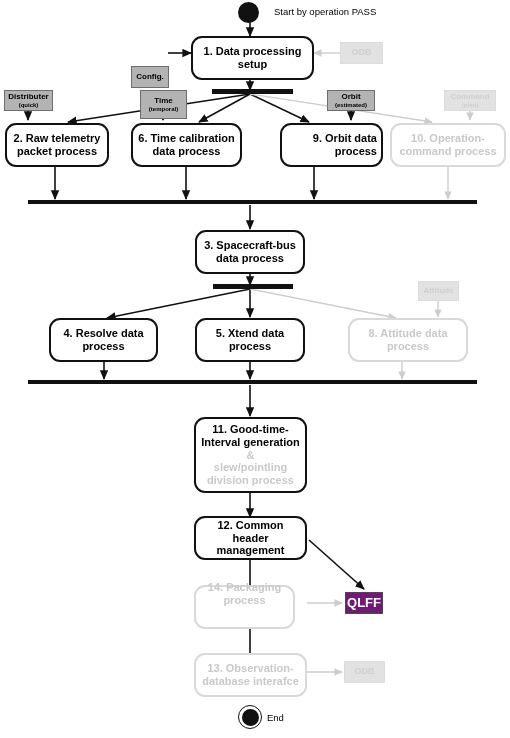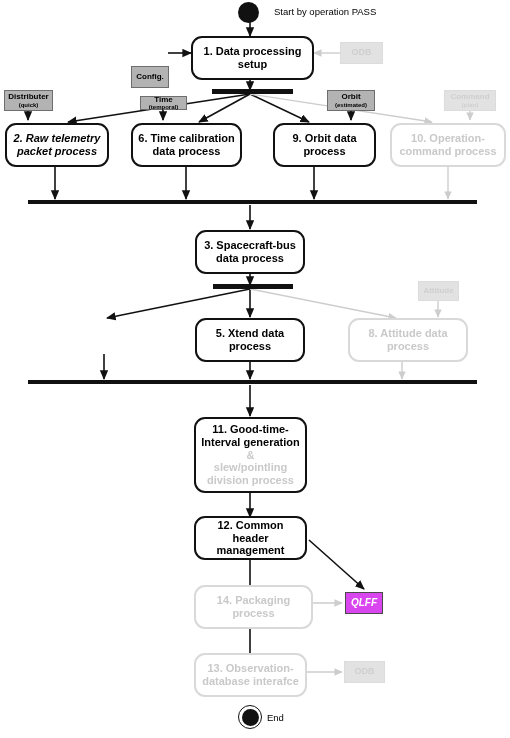--- a/index.html
+++ b/index.html
@@ -66,25 +66,24 @@
   .databox .sub {
     font-size: 6px;
     font-weight: bold;
   }
   .databox.dim {
     background: #e2e2e2;
     border-color: #dcdcdc;
     color: #cfcfcf;
   }
   .databox.dark {
-    background: #d946ef;
+    background: #701a75;
     border: 1px solid #4a4a4a;
     color: #ffffff;
-    font-size: 10px;
-    font-style: italic;
+    font-size: 13px;
   }
   .databox.light-odb {
     background: #e2e2e2;
     border-color: #dcdcdc;
     color: #cfcfcf;
     font-size: 9px;
   }
   
   .syncbar {
     position: absolute;
@@ -219,21 +218,21 @@
 
   <div class="node databox light-odb" style="left:340px; top:42px; width:43px; height:22px;">
     <span>ODB</span>
   </div>
 
   <div class="node databox" style="left:4px; top:90px; width:49px; height:21px;">
     <span>Distributer</span>
     <span class="sub">(quick)</span>
   </div>
 
-  <div class="node databox" style="left:140px; top:96px; width:47px; height:14px;">
+  <div class="node databox" style="left:140px; top:90px; width:47px; height:29px;">
     <span>Time</span>
     <span class="sub">(temporal)</span>
   </div>
 
   <div class="node databox" style="left:327px; top:90px; width:48px; height:21px;">
     <span>Orbit</span>
     <span class="sub">(estimated)</span>
   </div>
 
   <div class="node databox dim" style="left:444px; top:90px; width:52px; height:21px;">
@@ -250,60 +249,63 @@
   </div>
 
   <div class="node databox light-odb" style="left:344px; top:661px; width:41px; height:22px;">
     <span>ODB</span>
   </div>
 
   <div class="node activity" style="left:191px; top:36px; width:123px; height:35px;">
     <span>1. Data processing setup</span>
   </div>
 
-  <div class="node activity" style="left:5px; top:123px; width:104px; height:42px;font-style:italic;">
+  <div class="node activity" style="left:5px; top:123px; width:104px; height:42px;">
     <span>2. Raw telemetry packet process</span>
   </div>
 
   <div class="node activity" style="left:131px; top:123px; width:111px; height:39px;">
     <span>6. Time calibration data process</span>
   </div>
 
-  <div class="node activity" style="left:273px; top:123px; width:103px; height:39px;">
+  <div class="node activity" style="left:280px; top:123px; width:103px; height:39px;text-align:right;">
     <span>9. Orbit data process</span>
   </div>
 
   <div class="node activity dim" style="left:390px; top:123px; width:116px; height:39px;">
     <span>10. Operation-command process</span>
   </div>
 
   <div class="node activity" style="left:195px; top:230px; width:110px; height:18px;">
     <span>3. Spacecraft-bus data process</span>
   </div>
 
+  <div class="node activity" style="left:49px; top:318px; width:109px; height:37px;">
+    <span>4. Resolve data process</span>
+  </div>
 
   <div class="node activity" style="left:195px; top:318px; width:110px; height:37px;">
     <span>5. Xtend data process</span>
   </div>
 
   <div class="node activity dim" style="left:348px; top:318px; width:120px; height:37px;">
     <span>8. Attitude data process</span>
   </div>
 
   <div class="node activity" style="left:194px; top:417px; width:113px; height:76px; flex-direction:column;">
     <span>11. Good-time-Interval generation</span>
     <span class="sub-dim" style="white-space:pre-line;">&amp;
 slew/pointling division process</span>
   </div>
 
   <div class="node activity" style="left:194px; top:516px; width:113px; height:36px;">
     <span>12. Common header management</span>
   </div>
 
-  <div class="node activity dim" style="left:194px; top:585px; width:119px; height:37px;">
+  <div class="node activity dim" style="left:194px; top:585px; width:101px; height:37px;align-items:flex-end;">
     <span>14. Packaging process</span>
   </div>
 
   <div class="node activity dim" style="left:194px; top:653px; width:113px; height:37px;">
     <span>13. Observation-database interafce</span>
   </div>
 
 </div>
 
 </body></html>

